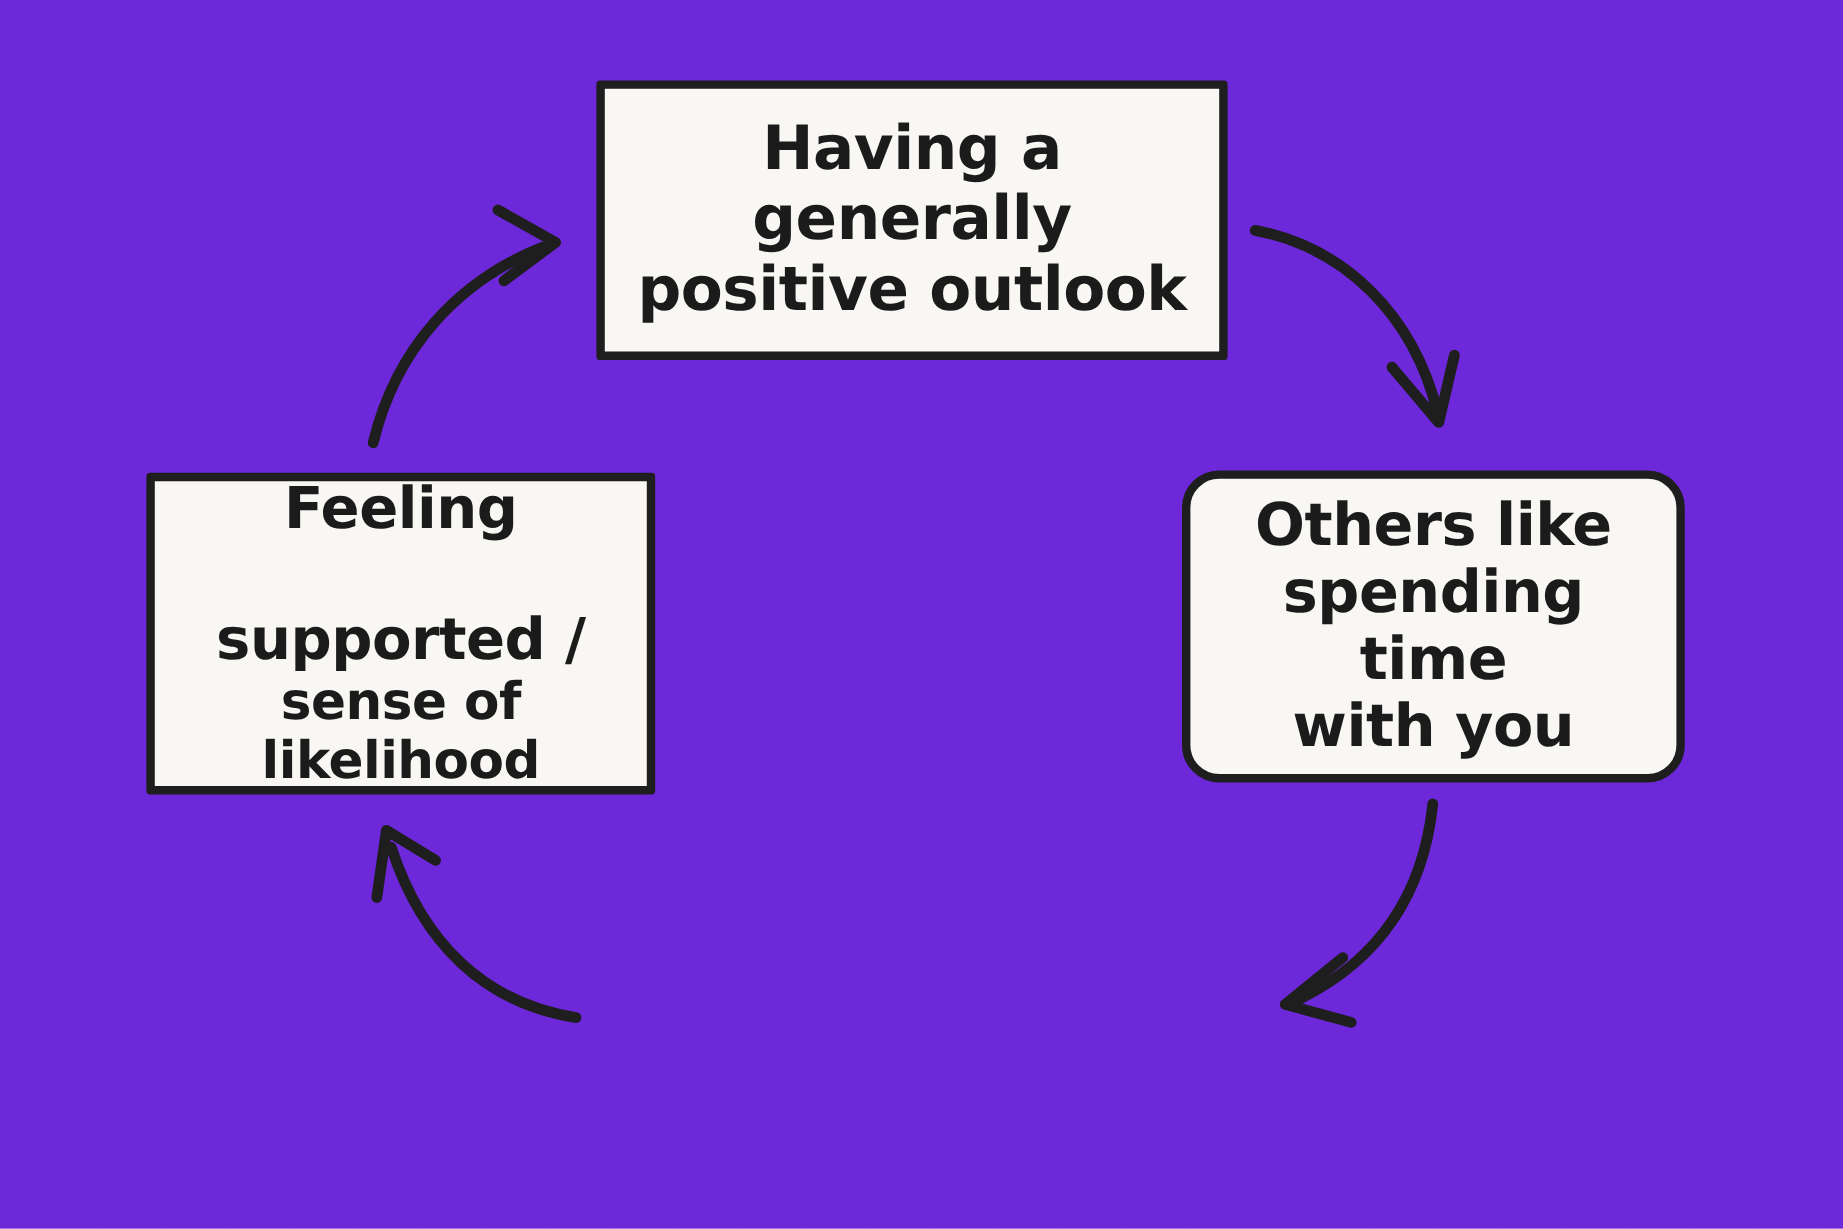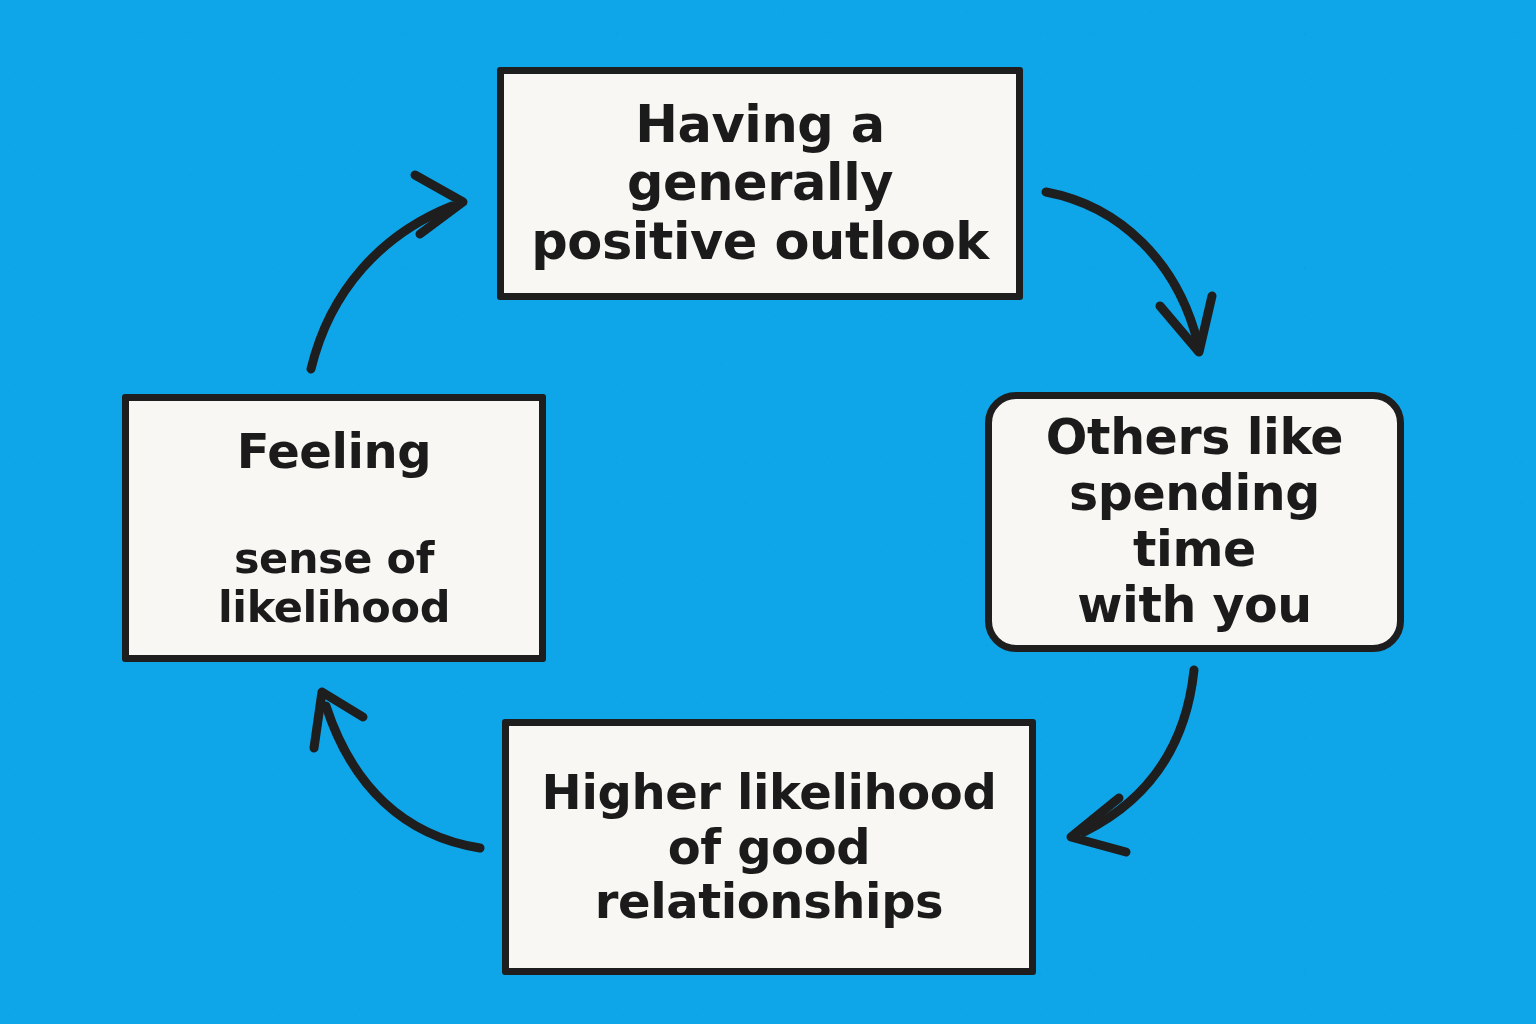--- a/index.html
+++ b/index.html
@@ -4,21 +4,21 @@
 <style>
   html, body {
     margin: 0;
     padding: 0;
     background: #ffffff;
   }
   #canvas {
     position: relative;
     width: 1536px;
     height: 1024px;
-    background: #0ea5e9;
+    background: #6d28d9;
     overflow: hidden;
     font-family: "DejaVu Sans", sans-serif;
   }
   
   #paper-texture {
     position: absolute;
     inset: 0;
     pointer-events: none;
     background-image:
       radial-gradient(circle at 12% 28%, rgba(0,0,0,0.012) 0 1px, transparent 1px),
@@ -116,26 +116,22 @@
     <div class="node-label">Having a generally
 positive outlook</div>
   </div>
 
   <div class="node" id="node-others-like">
     <div class="node-label">Others like
 spending time
 with you</div>
   </div>
 
-  <div class="node" id="node-good-relationships">
-    <div class="node-label">Higher likelihood
-of good
-relationships</div>
-  </div>
 
   <div class="node" id="node-feeling-supported">
     <div class="node-label">
       <span class="line-1">Feeling</span><br>
+      <span class="line-2">supported /</span>
       <span class="line-3">sense of likelihood</span>
     </div>
   </div>
 
 </div>
 
 </body></html>

